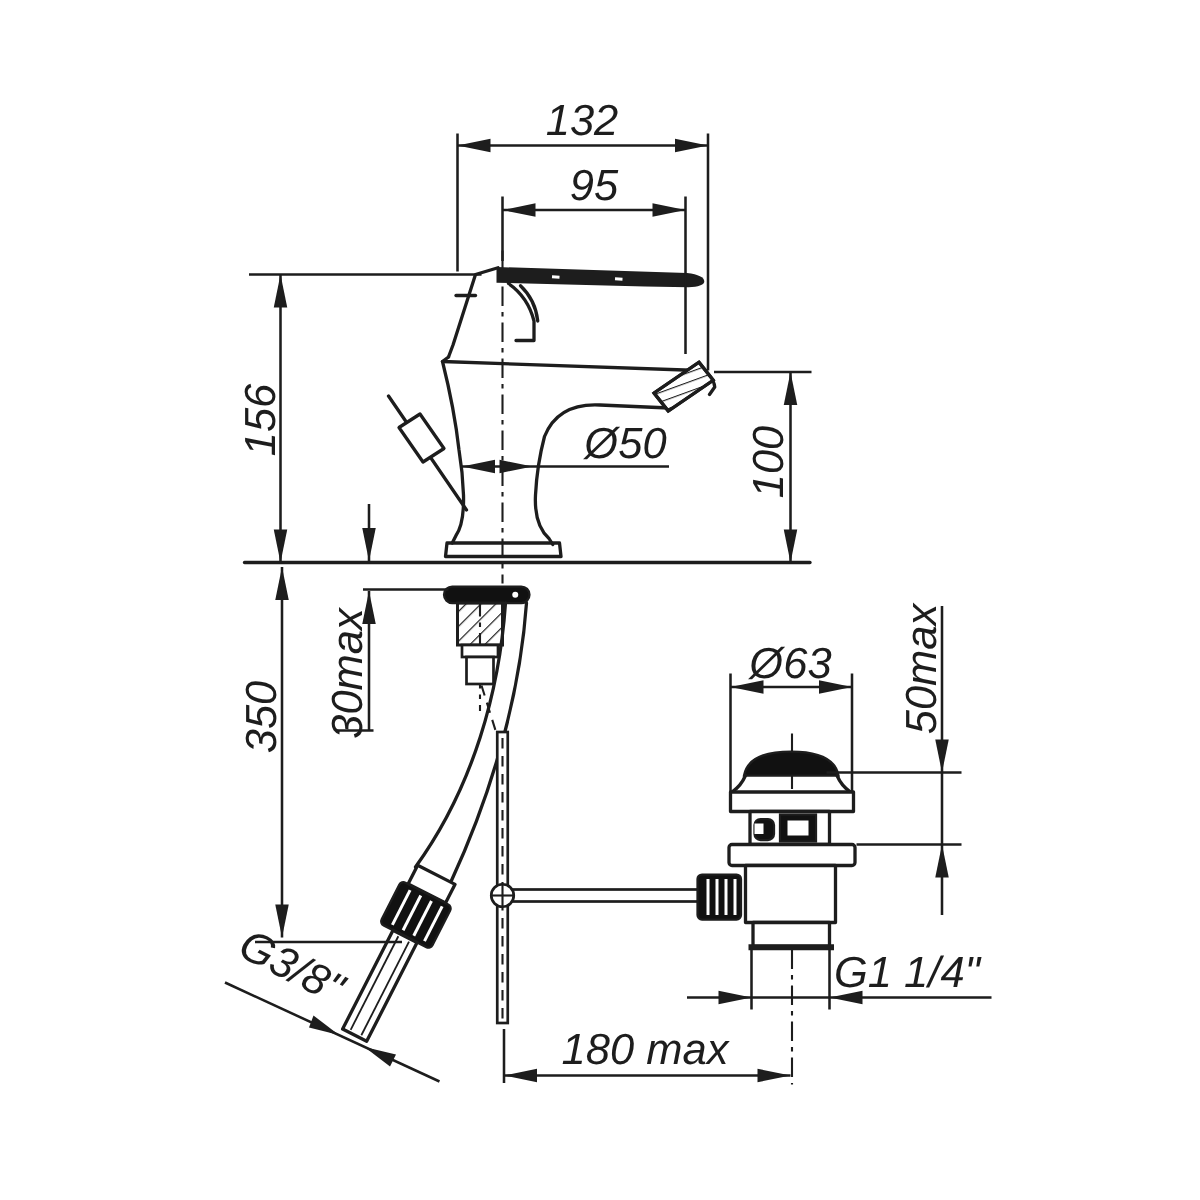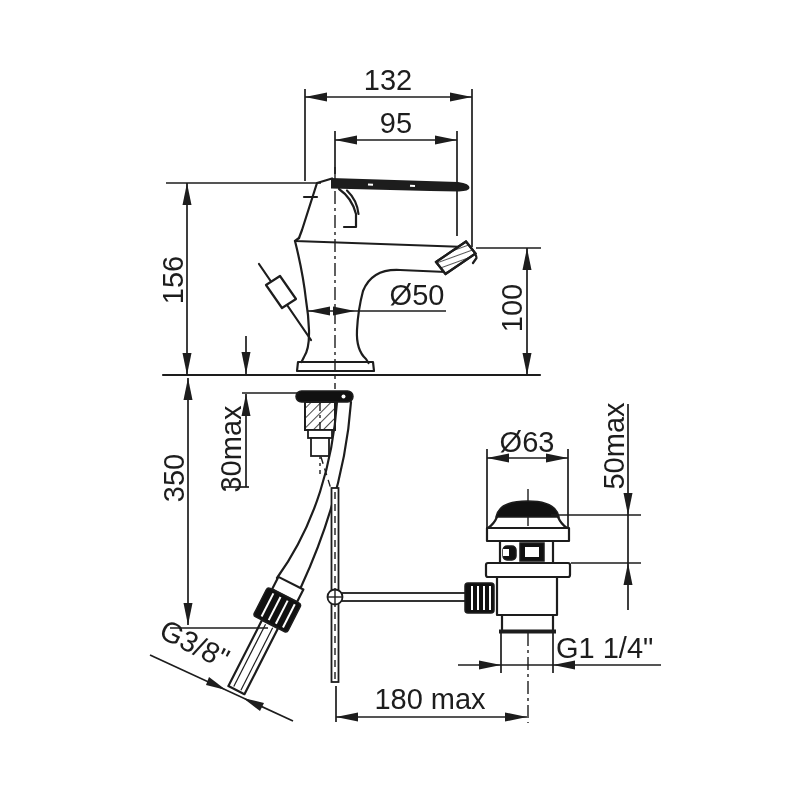--- a/index.html
+++ b/index.html
@@ -1,21 +1,21 @@
 <!DOCTYPE html>
 <html style="--bg: #ffffff; --line: #1d1d1d; --fill: #111111;"><head>
 <meta charset="utf-8">
 <style>
   :root{
     --bg:#ffffff;
     --line:#1d1d1d;
     --fill:#111111;
   }
   html,body{margin:0;padding:0;background:var(--bg);}
-  .stage{width:800px;height:800px;background:var(--bg);position:relative;overflow:hidden;}
+  .stage{width:800px;height:800px;background:var(--bg);position:relative;overflow:hidden;font-style:italic;}
   svg{display:block;}
   .ln{fill:none;stroke:var(--line);stroke-width:2.2;stroke-linecap:round;stroke-linejoin:round;}
   .lnthick{fill:none;stroke:var(--line);stroke-width:4;stroke-linecap:butt;}
   .dim{fill:none;stroke:var(--line);stroke-width:1.7;stroke-linecap:butt;}
   .cl{fill:none;stroke:var(--line);stroke-width:1.4;stroke-dasharray:13 4 3 4;}
   .dash{fill:none;stroke:var(--line);stroke-width:1.4;stroke-dasharray:7 5;}
   .arrow{fill:var(--line);stroke:none;}
   .dark{fill:var(--fill);stroke:var(--line);stroke-width:1.5;}
   .white{fill:var(--bg);stroke:var(--line);stroke-width:2.2;stroke-linejoin:round;}
   .whitethin{fill:var(--bg);stroke:var(--line);stroke-width:1.8;}

